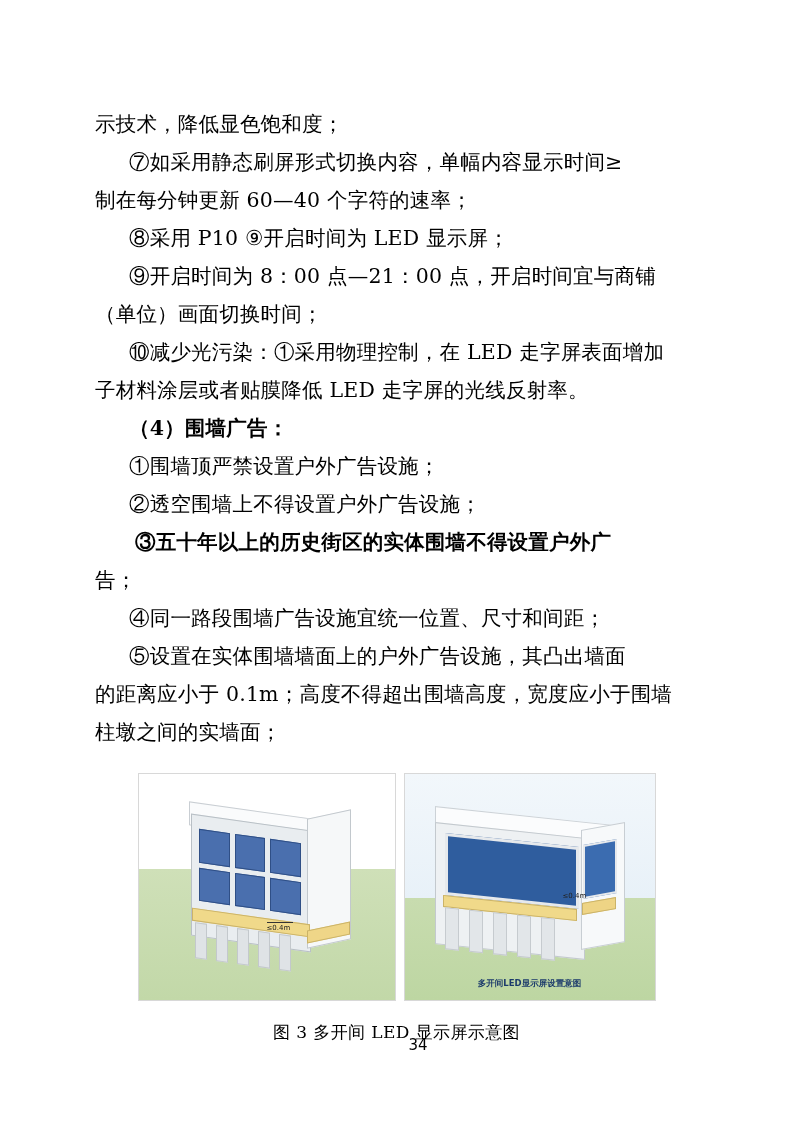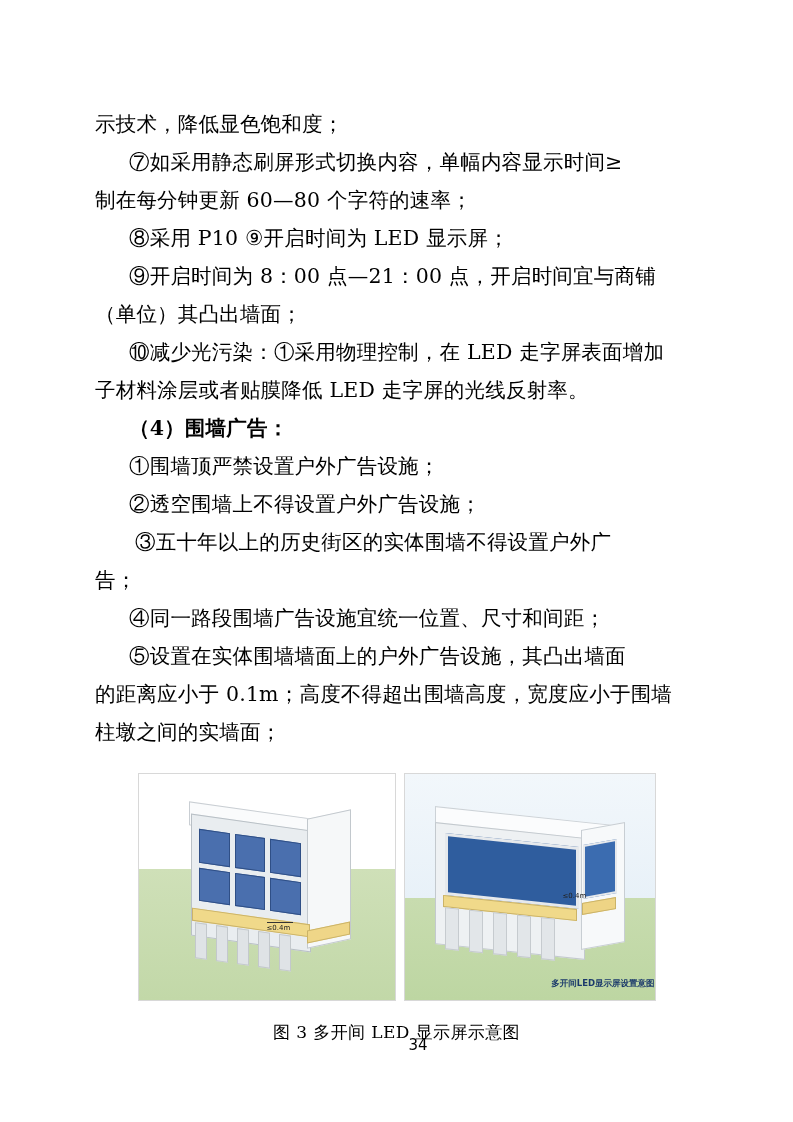--- a/index.html
+++ b/index.html
@@ -25,21 +25,21 @@
   }
   .para {
     font-size: 20.5px;
     line-height: 38px;
     text-align: justify;
     text-justify: inter-ideograph;
     margin: 0;
     letter-spacing: 0.2px;
   }
   .indent-1 { text-indent: 34px; }
-  .indent-2 { text-indent: 40px; }
+  .indent-2 { text-indent: 40px; font-weight: bold; }
   .bold { font-weight: bold; }
   .figure-block {
     margin-top: 22px;
     display: flex;
     justify-content: center;
   }
   .figure-inner {
     width: 518px;
   }
   .figure-row {
@@ -218,21 +218,21 @@
   .dimline-r {
     position: absolute;
     left: 158px; top: 118px;
     font-family: "DejaVu Sans", "Liberation Sans", sans-serif;
     font-size: 7px;
     color: #222;
   }
   .fig-caption-inner {
     position: absolute;
     left: 0; right: 0; bottom: 10px;
-    text-align: right;
+    text-align: center;
     font-family: "DejaVu Sans", "Liberation Sans", sans-serif;
     font-size: 8.5px;
     color: #1b3a6b;
     font-weight: bold;
   }
   .figure-caption {
     margin-top: 20px;
     text-align: center;
     font-size: 17px;
     letter-spacing: 0.4px;
@@ -247,24 +247,24 @@
     margin-left: 43px;
   }
 </style>
 </head>
 <body>
 
 <div class="page">
 
   <p class="para">示技术，降低显色饱和度；</p>
   <p class="para indent-1">⑦如采用静态刷屏形式切换内容，单幅内容显示时间≥</p>
-  <p class="para">制在每分钟更新 60—80 个字符的速率；</p>
+  <p class="para">制在每分钟更新 60—40 个字符的速率；</p>
   <p class="para indent-1">⑧采用 P10 ⑨开启时间为 LED 显示屏；</p>
   <p class="para indent-1">⑨开启时间为 8：00 点—21：00 点，开启时间宜与商铺</p>
-  <p class="para">（单位）其凸出墙面；</p>
+  <p class="para">（单位）画面切换时间；</p>
   <p class="para indent-1">⑩减少光污染：①采用物理控制，在 LED 走字屏表面增加</p>
   <p class="para">子材料涂层或者贴膜降低 LED 走字屏的光线反射率。</p>
   <p class="para indent-1 bold">（4）围墙广告：</p>
   <p class="para indent-1">①围墙顶严禁设置户外广告设施；</p>
   <p class="para indent-1">②透空围墙上不得设置户外广告设施；</p>
   <p class="para indent-2">③五十年以上的历史街区的实体围墙不得设置户外广</p>
   <p class="para">告；</p>
   <p class="para indent-1">④同一路段围墙广告设施宜统一位置、尺寸和间距；</p>
   <p class="para indent-1">⑤设置在实体围墙墙面上的户外广告设施，其凸出墙面</p>
   <p class="para">的距离应小于 0.1m；高度不得超出围墙高度，宽度应小于围墙</p>

